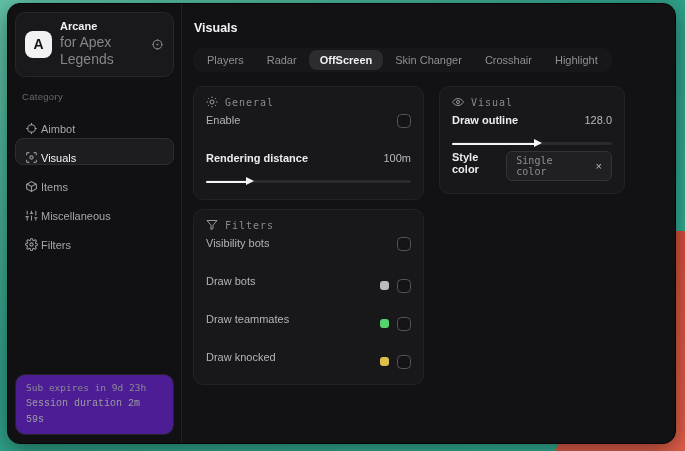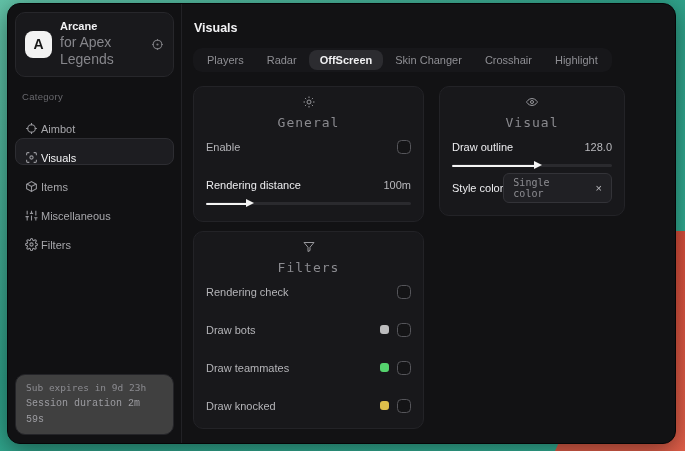--- a/index.html
+++ b/index.html
@@ -50,21 +50,21 @@
     display:flex; align-items:flex-end; gap:3px;
     height:27px; padding:0 9px; border-radius:8px;
     color:#a7a7ab; border:1px solid transparent; cursor:pointer;
   }
   .nav-item.active {
     background:#1d1d21; border-color:#2d2d32; color:#f3f3f5;
   }
   .nav-item svg { flex:none; }
   .side-spacer { flex:1; }
   .sub-card {
-    background:#404040; border:1px solid #242428; border-radius:10px;
+    background:#4c1d95; border:1px solid #242428; border-radius:10px;
     padding:6px 10px 7px; line-height:1.55; flex:none;
   }
   .sub-line1 { font-family:"DejaVu Sans Mono", monospace; font-size:9.5px; color:#8b8b90; }
   .sub-line2 { font-size:10px; color:#9c9ca1;font-family:Liberation Mono, monospace; }
   
   .main { flex:1; display:flex; flex-direction:column; padding:13px 13px 10px 11px; }
   .page-title { color:#f2f2f4; font-weight:bold; font-size:12.5px; margin:4px 0 0 1px; }
   .tabbar {
     margin-top:13px; align-self:flex-start;
     display:inline-flex; align-items:center;
@@ -78,30 +78,30 @@
   .panels { display:flex; gap:15px; margin-top:14px; align-items:flex-start; }
   .col { display:flex; flex-direction:column; gap:9px; }
   .col-left { width:231px; }
   .col-right { width:186px; }
   .panel {
     background:#18181b; border:1px solid #232327; border-radius:10px;
     padding:9px 12px 12px; width:100%;
   }
   .panel-head {
     display:flex; align-items:center; gap:7px;
-    font-family:"DejaVu Sans Mono", monospace; font-size:13px;
-    letter-spacing:1px; color:#8a8a8f; margin-bottom:6px;flex-direction:column;
+    font-family:"DejaVu Sans Mono", monospace; font-size:10px;
+    letter-spacing:1px; color:#8a8a8f; margin-bottom:6px;
   }
   .row {
-    display:flex; align-items:center; justify-content:space-between;
+    display:flex; justify-content:space-between;
     min-height:21px;
   }
   .row + .row { margin-top:17px; }
   .lbl { color:#b4b4b8; font-size:11px; }
-  .lbl-strong { color:#ededf0; font-size:11px; font-weight:normal; }
+  .lbl-strong { color:#ededf0; font-size:11px; font-weight:bold; }
   .val { color:#b9b9bd; font-size:11px; }
   .checkbox {
     width:14px; height:14px; border:1.5px solid #55555a; border-radius:4.5px;
     background:#141416; flex:none; cursor:pointer;
   }
   .right-group { display:flex; align-items:center; gap:8px; }
   .swatch { width:9px; height:9px; border-radius:3px; flex:none; }
   .slider { position:relative; height:3px; background:#2a2a2e; border-radius:2px; margin:7px 0 4px; cursor:pointer; }
   .slider-fill { position:absolute; left:0; top:0.5px; height:2px; background:#f5f5f5; border-radius:2px; }
   .slider-arrow {
@@ -243,21 +243,21 @@
         <div class="panel">
           <div class="panel-head">
             <span class="icon">
               <svg width="12" height="12" viewBox="0 0 24 24" fill="none" stroke="currentColor" stroke-width="2">
                 <path d="M22 3H2l8 9.5V21l4-2v-6.5L22 3z"></path>
               </svg>
             </span>
             <span>Filters</span>
           </div>
           <div class="row">
-            <span class="lbl">Rendering check</span>
+            <span class="lbl">Visibility bots</span>
             <span class="checkbox"></span>
           </div>
           <div class="row">
             <span class="lbl">Draw bots</span>
             <span class="right-group">
               <span class="swatch" style="background: rgb(188, 188, 190);"></span>
               <span class="checkbox"></span>
             </span>
           </div>
           <div class="row">

